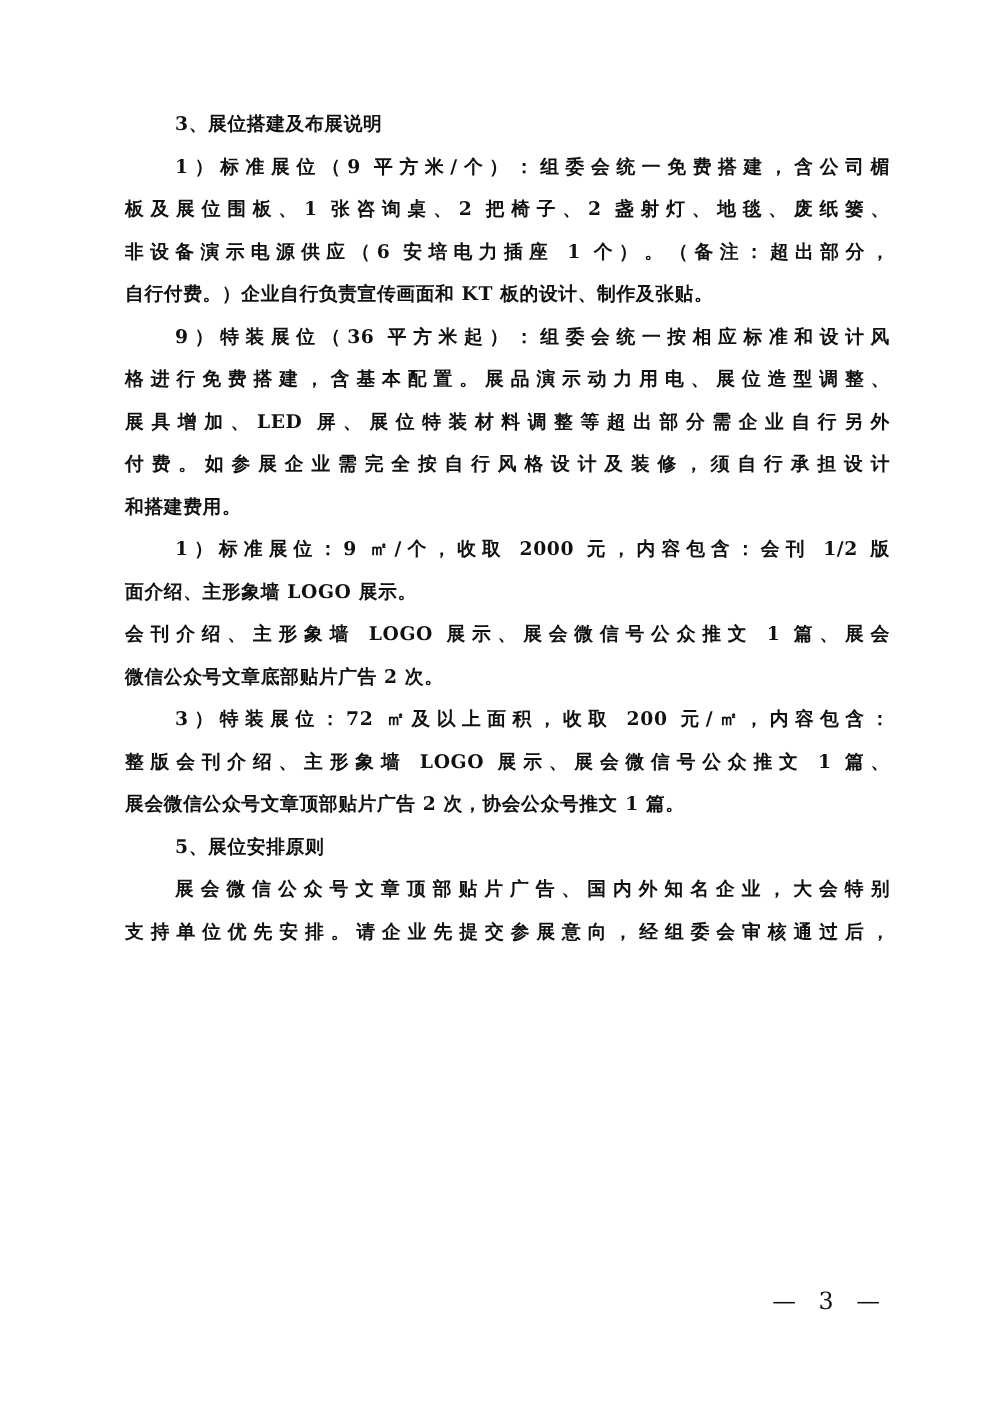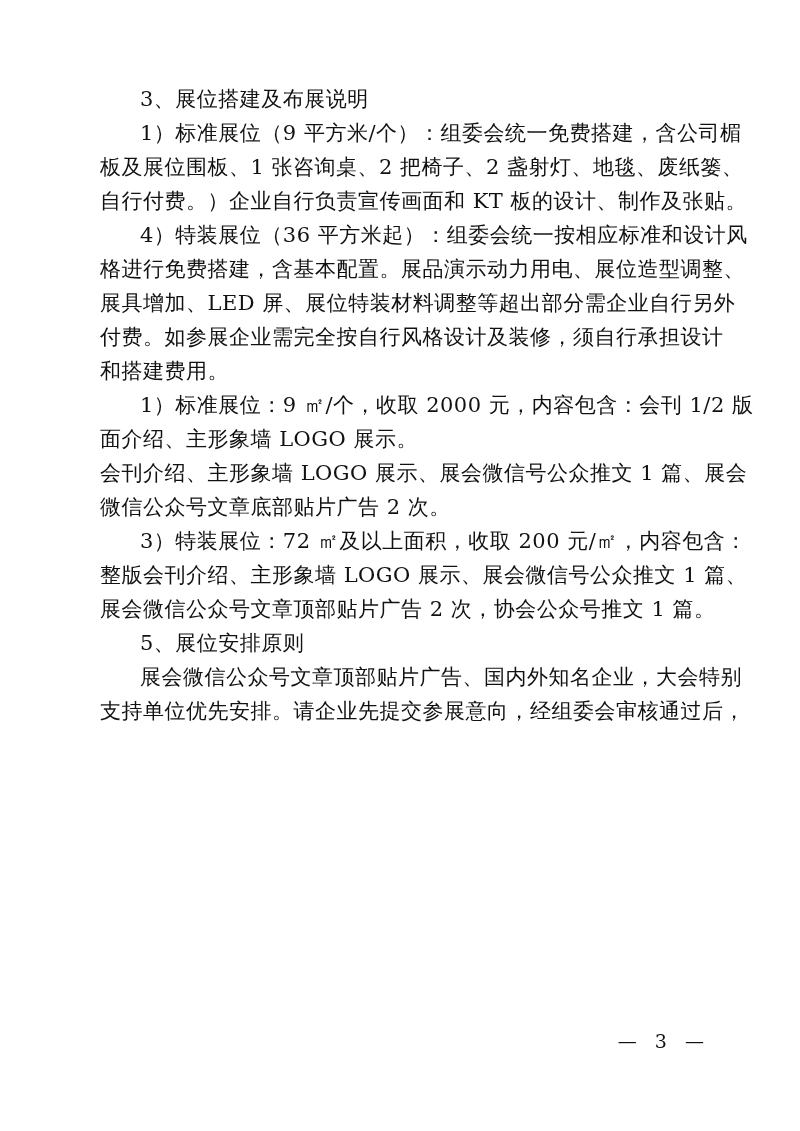--- a/index.html
+++ b/index.html
@@ -5,44 +5,45 @@
   html, body { margin: 0; padding: 0; background: #ffffff; }
   body {
     width: 800px; height: 1131px; position: relative; overflow: hidden;
     font-family: "DejaVu Serif", "Liberation Serif", serif;
     color: #111111;
   }
   .page {
     position: absolute; left: 100px; top: 82px; width: 612px;
   }
   .line {
-    height: 34px; line-height: 34px; font-size: 21px;
+    height: 34px; line-height: 34px; font-size: 15px;
     white-space: nowrap; letter-spacing: 0.5px;
-    text-align: justify; text-align-last: justify;
+    text-align: justify; text-align-last: justify; font-weight: bold;
   }
   .line.last { text-align-last: left; }
   .indent { padding-left: 40px; }
   .heading { text-align-last: left; }
   .page-number {
     position: absolute; right: 90px; top: 1026px;
     font-size: 19px; line-height: 30px; letter-spacing: 6px;
   }
 </style>
 </head>
 <body>
 
 <div class="page">
 
   <div class="line indent heading">3、展位搭建及布展说明</div>
 
   <div class="line indent">1）标准展位（9 平方米/个）：组委会统一免费搭建，含公司楣</div>
   <div class="line">板及展位围板、1 张咨询桌、2 把椅子、2 盏射灯、地毯、废纸篓、</div>
+  <div class="line">非设备演示电源供应（6 安培电力插座 1 个）。（备注：超出部分，</div>
   <div class="line last">自行付费。）企业自行负责宣传画面和 KT 板的设计、制作及张贴。</div>
 
-  <div class="line indent">4）特装展位（36 平方米起）：组委会统一按相应标准和设计风</div>
+  <div class="line indent">9）特装展位（36 平方米起）：组委会统一按相应标准和设计风</div>
   <div class="line">格进行免费搭建，含基本配置。展品演示动力用电、展位造型调整、</div>
   <div class="line">展具增加、LED 屏、展位特装材料调整等超出部分需企业自行另外</div>
   <div class="line">付费。如参展企业需完全按自行风格设计及装修，须自行承担设计</div>
   <div class="line last">和搭建费用。</div>
 
 
   <div class="line indent">1）标准展位：9 ㎡/个，收取 2000 元，内容包含：会刊 1/2 版</div>
   <div class="line last">面介绍、主形象墙 LOGO 展示。</div>
 
   <div class="line">会刊介绍、主形象墙 LOGO 展示、展会微信号公众推文 1 篇、展会</div>

